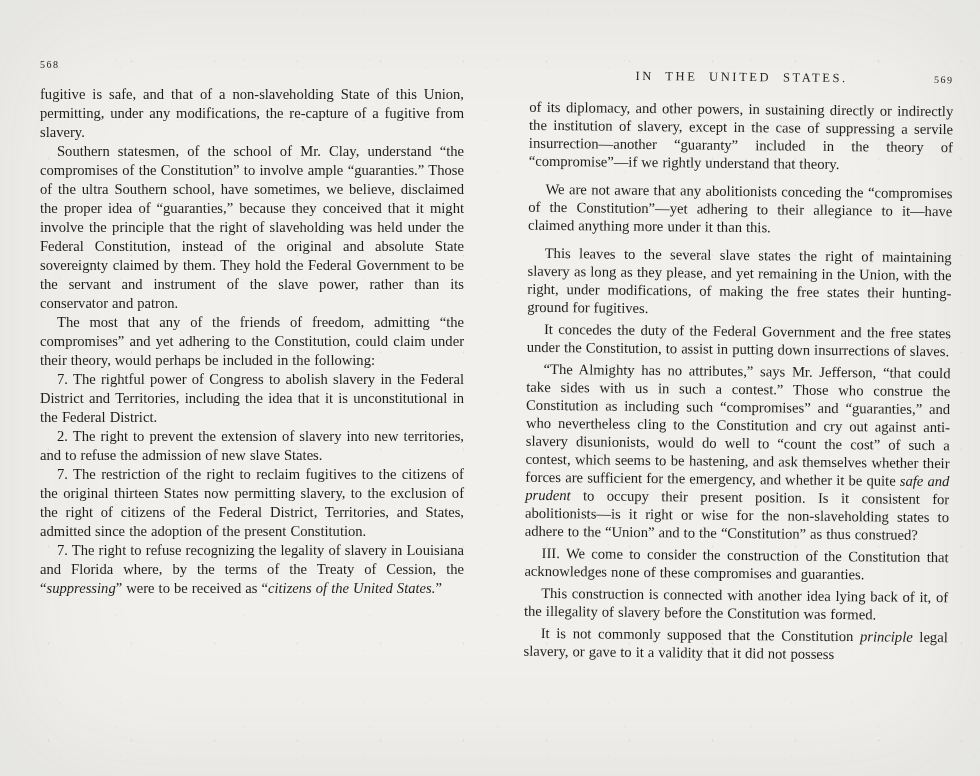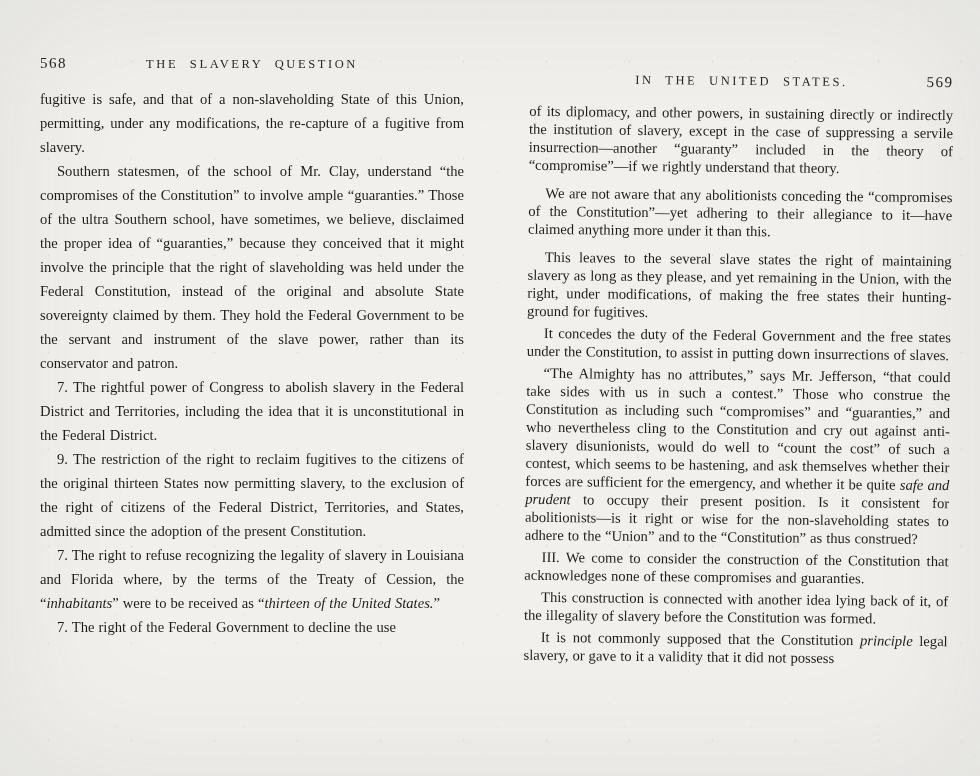--- a/index.html
+++ b/index.html
@@ -24,61 +24,61 @@
     box-shadow: inset 0 0 140px rgba(90,85,78,0.10);
   }
   .page { position: absolute; width: 424px; }
   .page-left  { left: 40px; top: 36px; }
   .page-right { left: 530px; top: 40px; transform: rotate(0.6deg); transform-origin: 50% 0; }
 
   .phead {
     display: flex; align-items: baseline; margin-bottom: 15px;
   }
   .pnum {
-    width: 64px; font-size: 15px; letter-spacing: 1.5px; color: #242220;
+    width: 64px; font-size: 10px; letter-spacing: 1.5px; color: #242220;
   }
   .pnum.right { text-align: right; margin-top: 32px; }
   .ptitle {
     flex: 1; text-align: center;
     font-size: 12.5px; letter-spacing: 2.6px; word-spacing: 6px;
     color: #2a2825;
   }
 
   .ptext p {
     margin: 0; padding: 0;
-    font-size: 14.6px; line-height: 24px;
+    font-size: 14.6px; line-height: 19px;
     text-align: justify;
     word-spacing: 0.4px;
   }
   .ptext p.indent { text-indent: 17px; }
   .page-right .ptext p { margin-bottom: 4px; line-height: 18px; }
   .page-right .ptext p:nth-child(1),
   .page-right .ptext p:nth-child(2) { margin-bottom: 10px; }
   .ital { font-style: italic; }
 </style>
 </head>
 <body>
 
 <div class="texture"></div>
 
 <div>
 
   <section class="page page-left">
     <header class="phead">
       <span class="pnum">568</span>
-      <span class="ptitle">THE SLAVERY QUESTION</span>
       <span class="pnum right"></span>
     </header>
     <div class="ptext">
         <p class=""><span>fugitive is safe, and that of a non-slaveholding State of this Union, permitting, under any modifications, the re-capture of a fugitive from slavery.</span></p>
         <p class="indent"><span>Southern statesmen, of the school of Mr. Clay, understand “the compromises of the Constitution” to involve ample “guaranties.” Those of the ultra Southern school, have sometimes, we believe, disclaimed the proper idea of “guaranties,” because they conceived that it might involve the principle that the right of slaveholding was held under the Federal Constitution, instead of the original and absolute State sovereignty claimed by them. They hold the Federal Government to be the servant and instrument of the slave power, rather than its conservator and patron.</span></p>
+        <p class="indent"><span>The most that any of the friends of freedom, admitting “the compromises” and yet adhering to the Constitution, could claim under their theory, would perhaps be included in the following:</span></p>
         <p class="indent"><span>7. The rightful power of Congress to abolish slavery in the Federal District and Territories, including the idea that it is unconstitutional in the Federal District.</span></p>
-        <p class="indent"><span>9. The restriction of the right to reclaim fugitives to the citizens of the original thirteen States now permitting slavery, to the exclusion of the right of citizens of the Federal District, Territories, and States, admitted since the adoption of the present Constitution.</span></p>
-        <p class="indent"><span>7. The right to refuse recognizing the legality of slavery in Louisiana and Florida where, by the terms of the Treaty of Cession, the “</span><span class="ital">inhabitants</span><span>” were to be received as “</span><span class="ital">thirteen of the United States.</span><span>”</span></p>
-        <p class="indent"><span>7. The right of the Federal Government to decline the use</span></p>
+        <p class="indent"><span>2. The right to prevent the extension of slavery into new territories, and to refuse the admission of new slave States.</span></p>
+        <p class="indent"><span>7. The restriction of the right to reclaim fugitives to the citizens of the original thirteen States now permitting slavery, to the exclusion of the right of citizens of the Federal District, Territories, and States, admitted since the adoption of the present Constitution.</span></p>
+        <p class="indent"><span>7. The right to refuse recognizing the legality of slavery in Louisiana and Florida where, by the terms of the Treaty of Cession, the “</span><span class="ital">suppressing</span><span>” were to be received as “</span><span class="ital">citizens of the United States.</span><span>”</span></p>
       </div>
   </section>
 
   <section class="page page-right">
     <header class="phead">
       <span class="pnum"></span>
       <span class="ptitle">IN THE UNITED STATES.</span>
       <span class="pnum right">569</span>
     </header>
     <div class="ptext">

